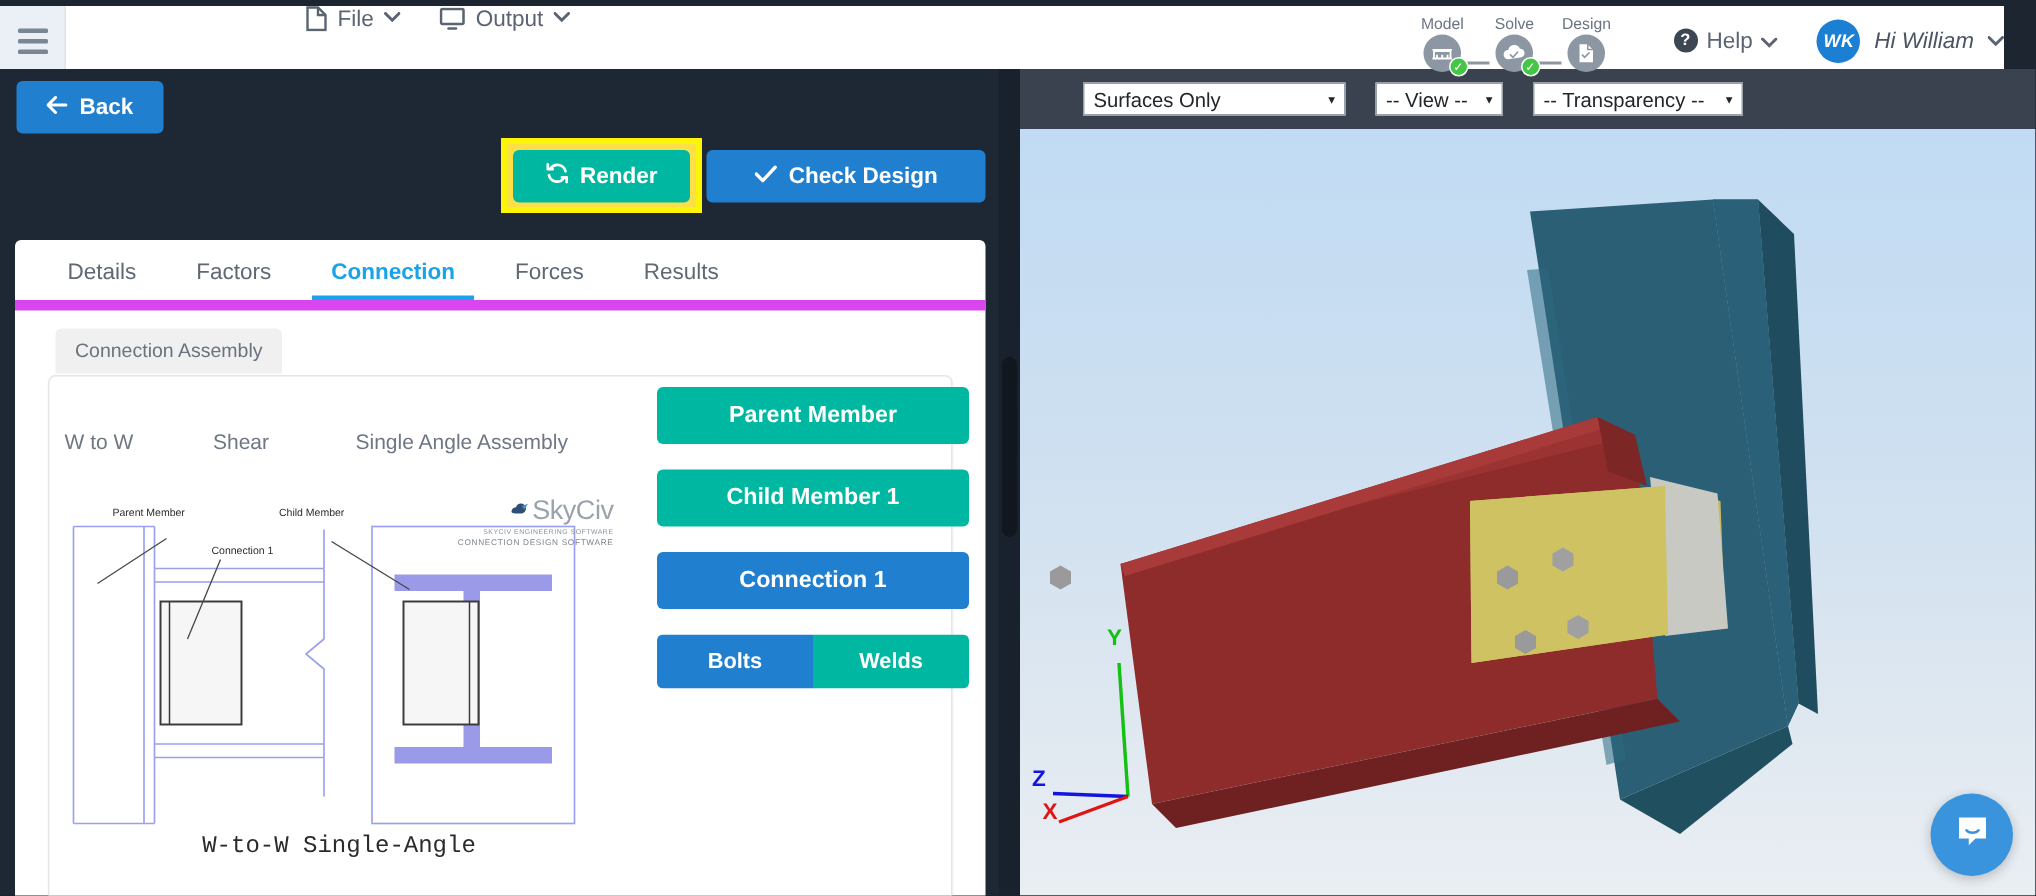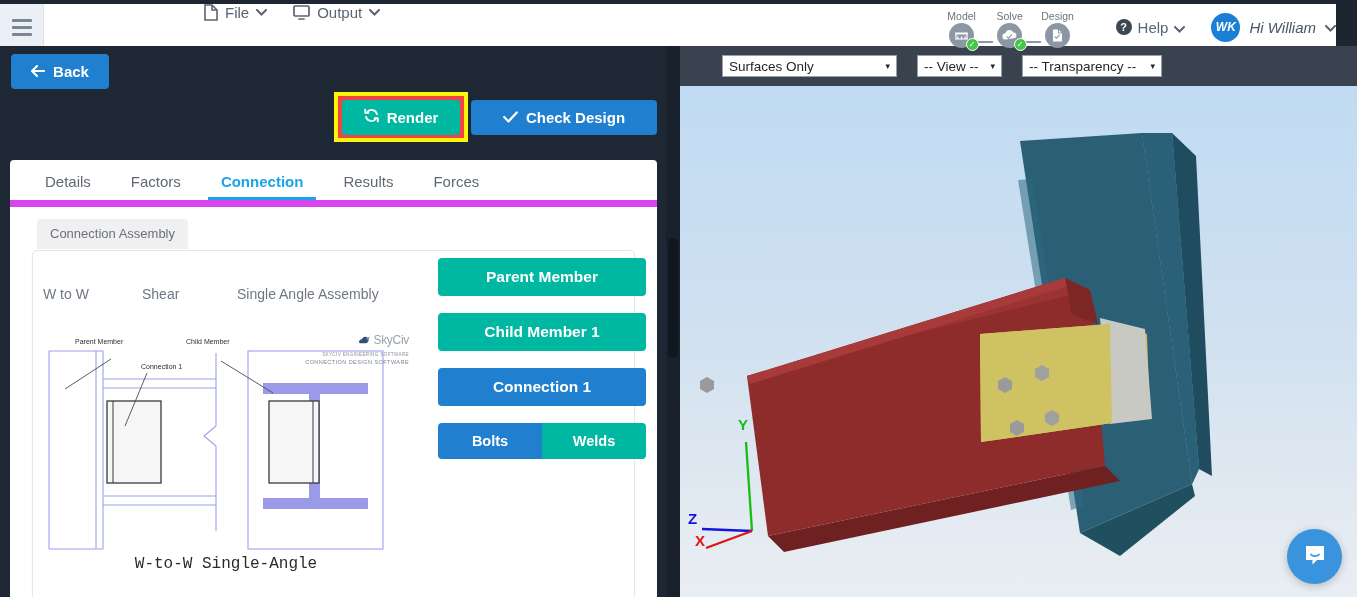--- a/index.html
+++ b/index.html
@@ -83,21 +83,21 @@
   .toolbar { position: relative; height: 53px; }
   .btn {
     border: none; border-radius: 4px; color: #fff; font-size: 15px;
     font-weight: bold; cursor: pointer; display: flex;
     align-items: center; justify-content: center; gap: 8px;
     font-family: "Liberation Sans", sans-serif;
   }
   .btn-back { position: absolute; left: 11px; top: 8px; width: 98px; height: 35px; background: #2080cf; }
   .render-wrap {
     position: absolute; left: 334px; top: 46px; width: 134px; height: 50px;
-    border: 4px solid #fcf50a; background: #ef4444;
+    border: 4px solid #fcf50a; background: #fde047;
     display: flex; align-items: center; justify-content: center;
   }
   .btn-render { width: 118px; height: 35px; background: #00b8a2; }
   .btn-check { position: absolute; left: 471px; top: 54px; width: 186px; height: 35px; background: #2080cf; }
 
   
   .content-card {
     position: absolute; left: 10px; top: 114px; width: 647px; height: 466px;
     background: #fff; border-radius: 4px 4px 0 0;
   }
@@ -144,21 +144,21 @@
     cursor: pointer; font-family: "Liberation Sans", sans-serif;
   }
 
   
   .diagram { position: absolute; left: 8px; top: 80px; width: 370px; height: 260px; }
   .diagram-caption {
     position: absolute; left: 0; top: 224px; width: 370px; text-align: center;
     font-size: 16px; color: #2b2b2b; font-family: Liberation Mono, monospace;
   }
   .skyciv-logo { position: absolute; right: 2px; top: 0px; text-align: right; }
-  .skyciv-name { font-size: 12px; color: #9aa3ad; letter-spacing: -.3px; line-height: 1; }
+  .skyciv-name { font-size: 18px; color: #9aa3ad; letter-spacing: -.3px; line-height: 1; }
   .skyciv-sub { font-size: 4.6px; color: #8c939c; letter-spacing: .35px; margin-top: 3px; }
   .skyciv-tag { font-size: 5.5px; color: #7d858f; letter-spacing: .45px; margin-top: 2px; }
 
   
   .dark-scroll {
     position: absolute; right: 0; top: 46px; width: 14px; height: 551px; background: #19212c;
   }
   .dark-thumb {
     position: absolute; left: 2px; top: 192px; width: 10px; height: 120px;
     background: #11171f; border-radius: 5px;
@@ -330,22 +330,22 @@
         </span>
         <span>Check Design</span>
       </button>
     </div>
 
     <div class="content-card">
       <div class="tabs">
         <div class="tab">Details</div>
         <div class="tab">Factors</div>
         <div class="tab active">Connection</div>
+        <div class="tab">Forces</div>
         <div class="tab">Results</div>
-        <div class="tab">Forces</div>
       </div>
 
       <div class="sub-tabbar">
         <span class="sub-tab">Connection Assembly</span>
       </div>
 
       <div class="inner-card">
 
         <div class="info-table">
           <div class="info-row info-vals">

